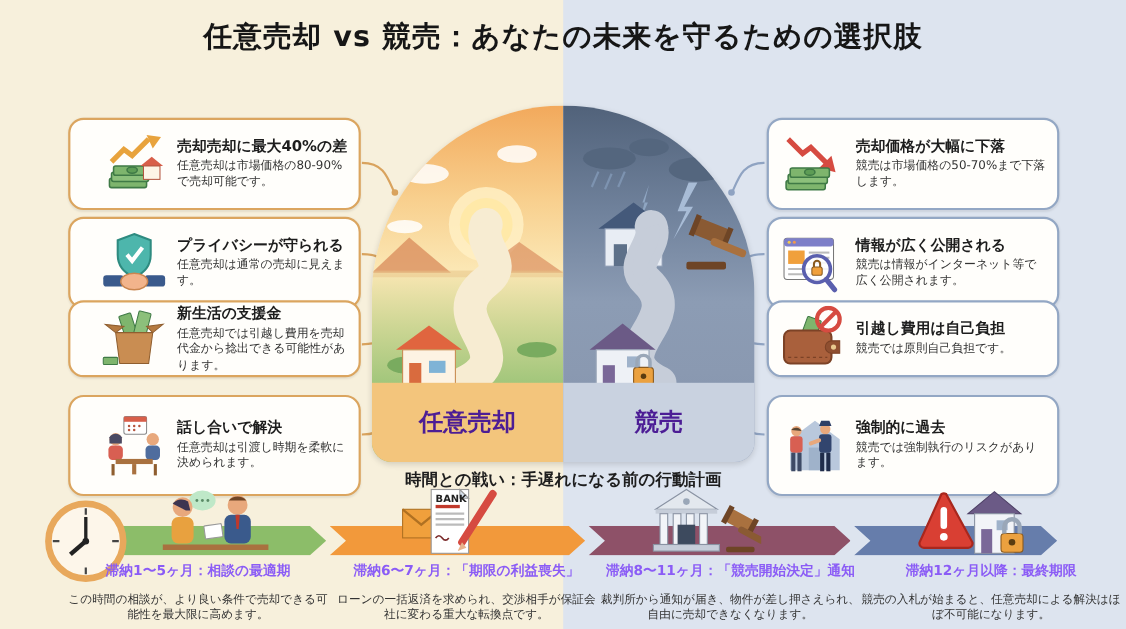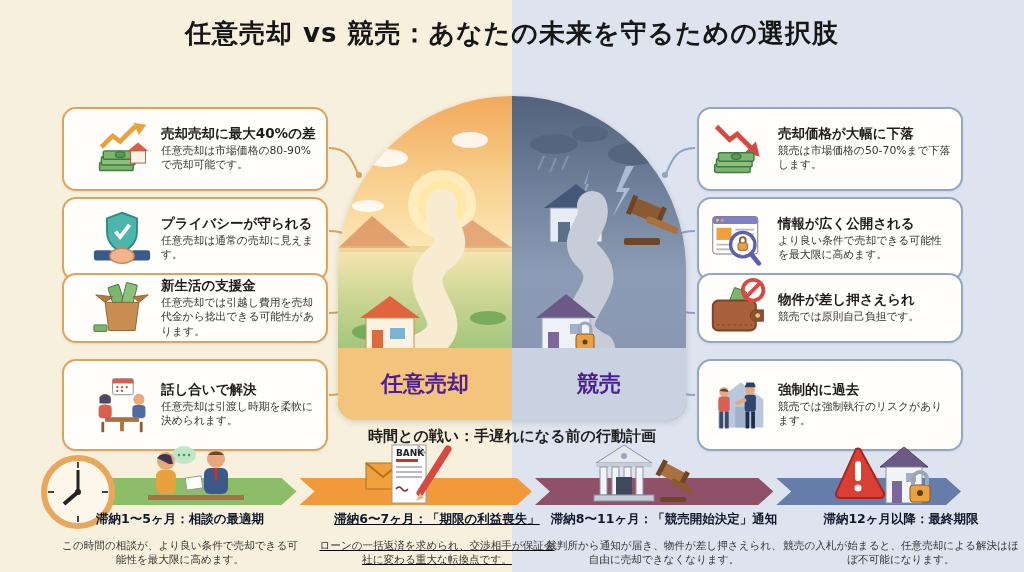--- a/index.html
+++ b/index.html
@@ -44,23 +44,23 @@
   
   .tl-heading { position:absolute; top:427px; left:0; width:1024px; text-align:center;
     font-size:15px; font-weight:bold; color:#1e1e1e; }
   .tl-band { position:absolute; top:478px; left:80px; width:884px; height:27px; display:flex; }
   .tl-seg { height:27px; margin-right:3px; }
   .tl-seg.s0 { width:218px; clip-path:polygon(0 0,calc(100% - 15px) 0,100% 50%,calc(100% - 15px) 100%,0 100%); }
   .tl-seg.mid { clip-path:polygon(0 0,calc(100% - 15px) 0,100% 50%,calc(100% - 15px) 100%,0 100%,15px 50%); }
   .tl-seg.s1 { width:234px; } .tl-seg.s2 { width:240px; } .tl-seg.s3 { width:186px; }
   .tl-icon { position:absolute; }
   .tl-text { position:absolute; top:511px; text-align:center; }
-  .tl-text h4 { font-size:12.5px; color:#0f172a; line-height:1.3; }
+  .tl-text h4 { font-size:12.5px; color:#8b5cf6; line-height:1.3; }
   .tl-text p { font-size:10.6px; color:#333; line-height:1.32; margin-top:12px; }
-  .tt0 { left:58px; width:244px; } .tt1 { left:315px; width:244px;text-decoration:underline; }
+  .tt0 { left:58px; width:244px; } .tt1 { left:302px; width:244px; }
   .tt2 { left:542px; width:244px; } .tt3 { left:782px; width:238px; }
 </style>
 </head>
 <body>
 
 <div class="page">
   <div class="bg-half l"></div>
   <div class="bg-half r"></div>
 
   <svg class="connectors">
@@ -198,36 +198,36 @@
           <line x1="8" y1="38" x2="48" y2="38"></line>
           <line x1="8" y1="43" x2="40" y2="43"></line>
         </g>
       <circle cx="36" cy="38" r="13" fill="#ffffffd9" stroke="#5a5fae" stroke-width="3.5"></circle>
       <rect x="31" y="36" width="10" height="8" rx="2" fill="#f0a03c" stroke="#8a5a1e"></rect>
       <path d="M33,36 v-3 a3 3 0 0 1 6 0 v3" fill="none" stroke="#8a5a1e" stroke-width="2"></path>
       <line x1="45" y1="48" x2="53" y2="58" stroke="#5a5fae" stroke-width="5" stroke-linecap="round"></line>
     </svg>
     <div class="ftx">
         <h3>情報が広く公開される</h3>
-    <p>より良い条件で売却できる可能性を最大限に高めます。</p>
+    <p>競売は情報がインターネット等で広く公開されます。</p>
       </div>
   </div>
 
   <div class="feature rt f3">
     <svg class="fic" viewBox="0 0 64 64">
       <rect x="24" y="12" width="14" height="16" rx="1" transform="rotate(20 31 20)" fill="#7eb56d" stroke="#3f7a46"></rect>
       <rect x="4" y="24" width="46" height="32" rx="6" fill="#a9603c" stroke="#7c4226" stroke-width="2"></rect>
       <path d="M50,34 h8 v12 h-8 a6 6 0 0 1 0,-12 z" fill="#8f4f30" stroke="#7c4226"></path>
       <circle cx="52" cy="40" r="2.5" fill="#e8c98f"></circle>
       <line x1="8" y1="50" x2="46" y2="50" stroke="#7c4226" stroke-dasharray="3 3"></line>
       <circle cx="47" cy="13" r="11" fill="none" stroke="#d64b41" stroke-width="4"></circle>
       <line x1="39" y1="21" x2="55" y2="5" stroke="#d64b41" stroke-width="4"></line>
     </svg>
     <div class="ftx">
-        <h3>物件が差し押さえられ</h3>
+        <h3>引越し費用は自己負担</h3>
     <p>競売では原則自己負担です。</p>
       </div>
   </div>
 
   <div class="feature rt f4">
     <svg class="fic" viewBox="0 0 64 64">
       <polygon points="10,26 34,8 58,26 58,56 10,56" fill="#b9c8dc"></polygon>
       <rect x="28" y="34" width="12" height="22" fill="#9fb2ca"></rect>
       <circle cx="16" cy="18" r="5" fill="#e8a87c"></circle>
         <path d="M11,17 a6 6 0 0 1 10 1 z" fill="#5a4632"></path>

